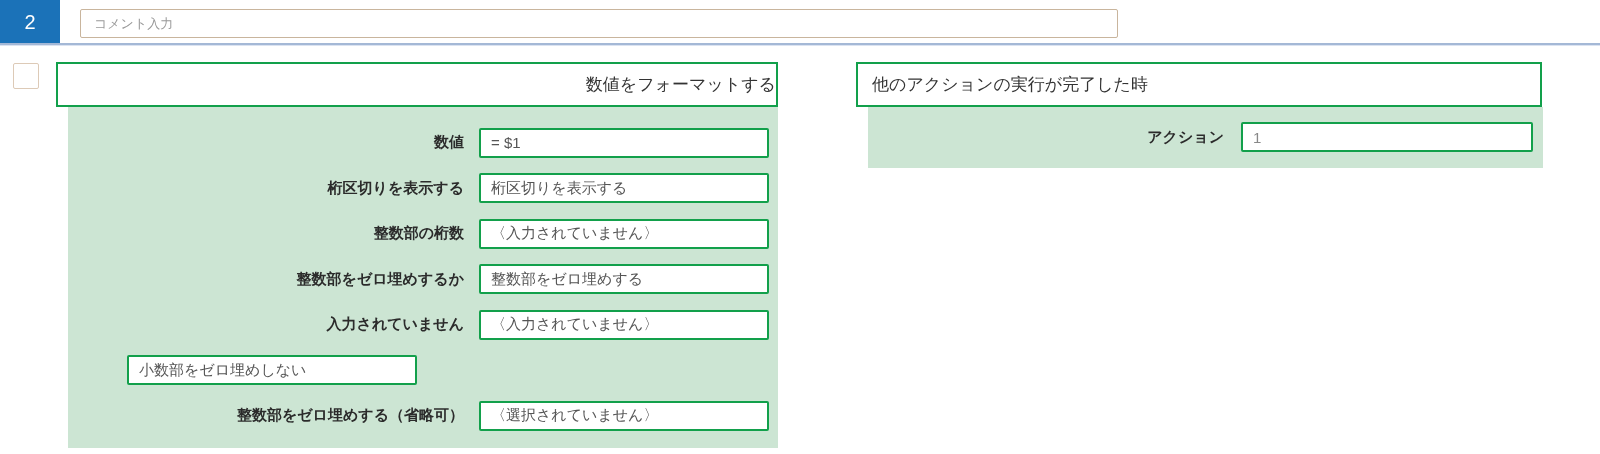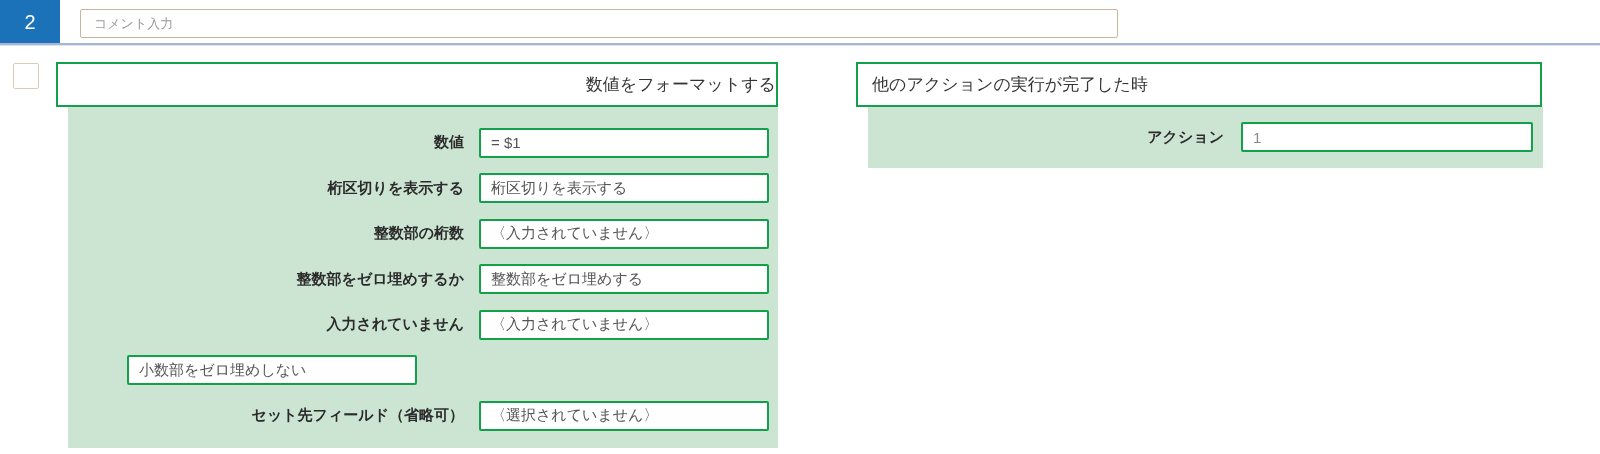--- a/index.html
+++ b/index.html
@@ -137,21 +137,21 @@
     <input class="form-input" type="text" value="整数部をゼロ埋めする" style="">
   </div>
   <div class="form-row">
     <div class="form-label">入力されていません</div>
     <input class="form-input" type="text" value="〈入力されていません〉" style="">
   </div>
   <div class="form-row">
     <input class="form-input" type="text" value="小数部をゼロ埋めしない" style="">
   </div>
   <div class="form-row">
-    <div class="form-label">セット先フィールド（省略可）</div>
+    <div class="form-label">整数部をゼロ埋めする（省略可）</div>
     <input class="form-input" type="text" value="〈選択されていません〉" style="">
   </div>
 </div>
 
 <div class="action-title right">
   <span>他のアクションの実行が完了した時</span>
 </div>
 <div class="param-panel right">
   <div class="form-row">
     <div class="form-label">アクション</div>

